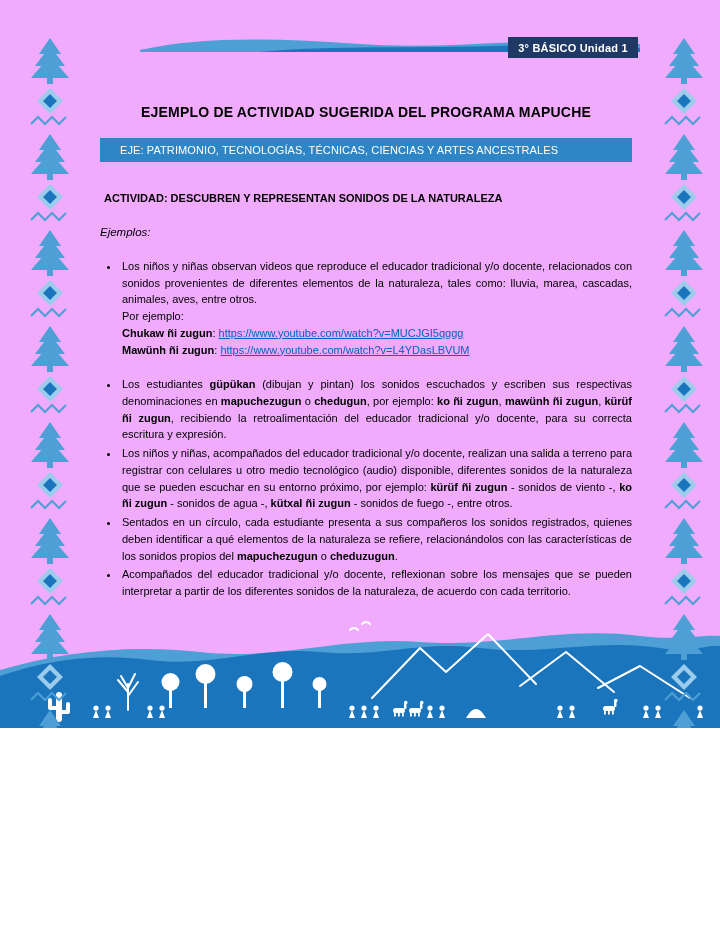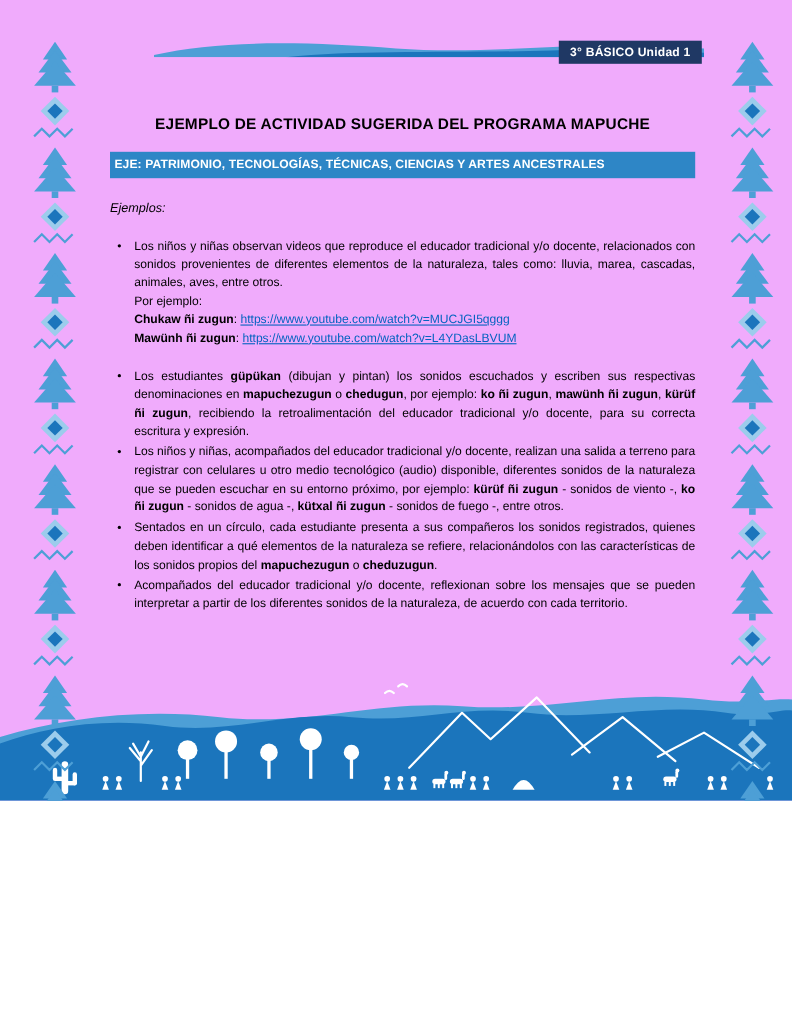--- a/index.html
+++ b/index.html
@@ -31,21 +31,21 @@
     z-index:3; letter-spacing:.2px;
   }
   
   .content { position:absolute; left:100px; top:104px; width:532px; z-index:2; }
   .title {
     font-size:14px; font-weight:bold; text-align:center;
     margin:0 0 18px 0; letter-spacing:.2px;
   }
   .eje-banner {
     background:var(--banner-bg,#2E86C6); color:#fff;
-    font-weight:bold; font-size:11px; padding:6px 4px; letter-spacing:.1px;
+    font-weight:normal; font-size:11px; padding:6px 20px; letter-spacing:.1px;
   }
   .activity { font-weight:bold; font-size:11px; margin:30px 0 0 4px; }
   .examples { font-size:11.5px; margin:22px 0 0 0;font-style:italic; }
   ul.bullets {
     margin:20px 0 0 0; padding-left:20px;
     font-size:11px; line-height:1.52; text-align:justify;
   }
   ul.bullets li { margin:0 0 2px 0; padding-left:2px; }
   ul.bullets li:first-child { margin-bottom:18px; }
   .b { font-weight:bold; }
@@ -114,20 +114,21 @@
   <svg class="top-wave" width="500" height="16" viewBox="0 0 500 16">
     <path class="c-mid" d="M0,14 C60,0 140,2 220,8 C300,14 380,2 460,6 L500,8 L500,16 L0,16 Z"></path>
     <path class="c-dark" d="M120,16 C200,8 300,14 400,8 L500,12 L500,16 Z"></path>
   </svg>
 
   <div class="badge">3° BÁSICO Unidad 1</div>
 
   <div class="content">
     <h1 class="title">EJEMPLO DE ACTIVIDAD SUGERIDA DEL PROGRAMA MAPUCHE</h1>
     <div class="eje-banner">EJE:  PATRIMONIO, TECNOLOGÍAS, TÉCNICAS, CIENCIAS Y ARTES ANCESTRALES</div>
+    <p class="activity">ACTIVIDAD: DESCUBREN Y REPRESENTAN SONIDOS DE LA NATURALEZA</p>
     <p class="examples">Ejemplos:</p>
     <ul class="bullets">
         <li><span>Los niños y niñas observan videos que reproduce el educador tradicional y/o docente, relacionados con sonidos provenientes de diferentes elementos de la naturaleza, tales como: lluvia, marea, cascadas, animales, aves, entre otros.</span><br><span>Por ejemplo:</span><br><span class="b">Chukaw ñi zugun</span><span>: </span><a href="#" class="link">https://www.youtube.com/watch?v=MUCJGI5qggg</a><br><span class="b">Mawünh ñi zugun</span><span>: </span><a href="#" class="link">https://www.youtube.com/watch?v=L4YDasLBVUM</a></li>
         <li><span>Los estudiantes </span><span class="b">güpükan</span><span> (dibujan y pintan) los sonidos escuchados y escriben sus respectivas denominaciones en </span><span class="b">mapuchezugun</span><span> o </span><span class="b">chedugun</span><span>, por ejemplo: </span><span class="b">ko ñi zugun</span><span>, </span><span class="b">mawünh ñi zugun</span><span>, </span><span class="b">kürüf ñi zugun</span><span>, recibiendo la retroalimentación del educador tradicional y/o docente, para su correcta escritura y expresión.</span></li>
         <li><span>Los niños y niñas, acompañados del educador tradicional y/o docente, realizan una salida a terreno para registrar con celulares u otro medio tecnológico (audio) disponible, diferentes sonidos de la naturaleza que se pueden escuchar en su entorno próximo, por ejemplo: </span><span class="b">kürüf ñi zugun</span><span> - sonidos de viento -, </span><span class="b">ko ñi zugun</span><span> - sonidos de agua -, </span><span class="b">kütxal ñi zugun</span><span> - sonidos de fuego -, entre otros.</span></li>
         <li><span>Sentados en un círculo, cada estudiante presenta a sus compañeros los sonidos registrados, quienes deben identificar a qué elementos de la naturaleza se refiere, relacionándolos con las características de los sonidos propios del </span><span class="b">mapuchezugun</span><span> o </span><span class="b">cheduzugun</span><span>.</span></li>
         <li><span>Acompañados del educador tradicional y/o docente, reflexionan sobre los mensajes que se pueden interpretar a partir de los diferentes sonidos de la naturaleza, de acuerdo con cada territorio.</span></li>
       </ul>
   </div>
 

